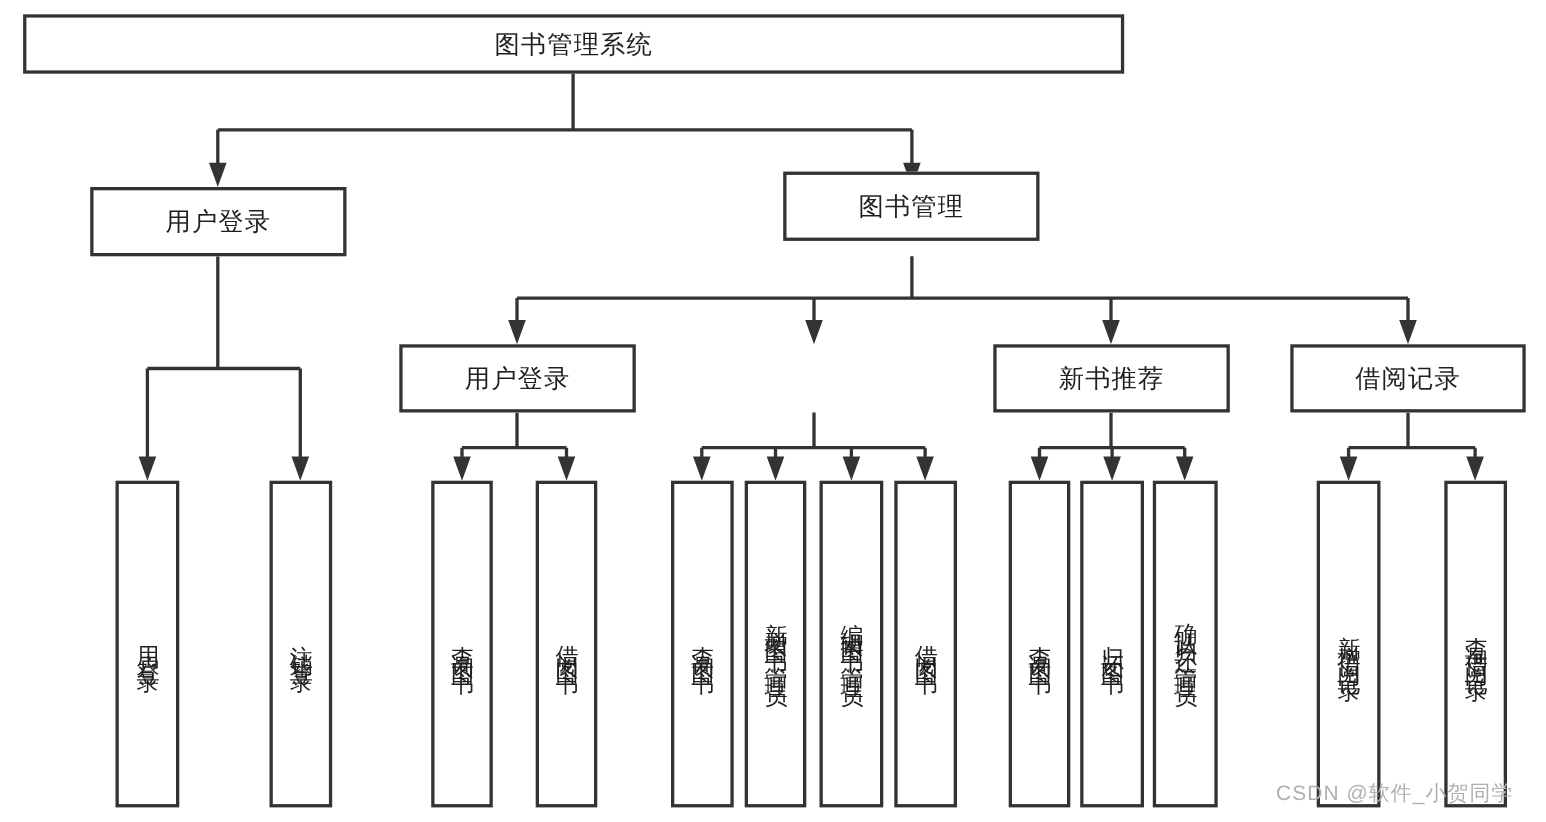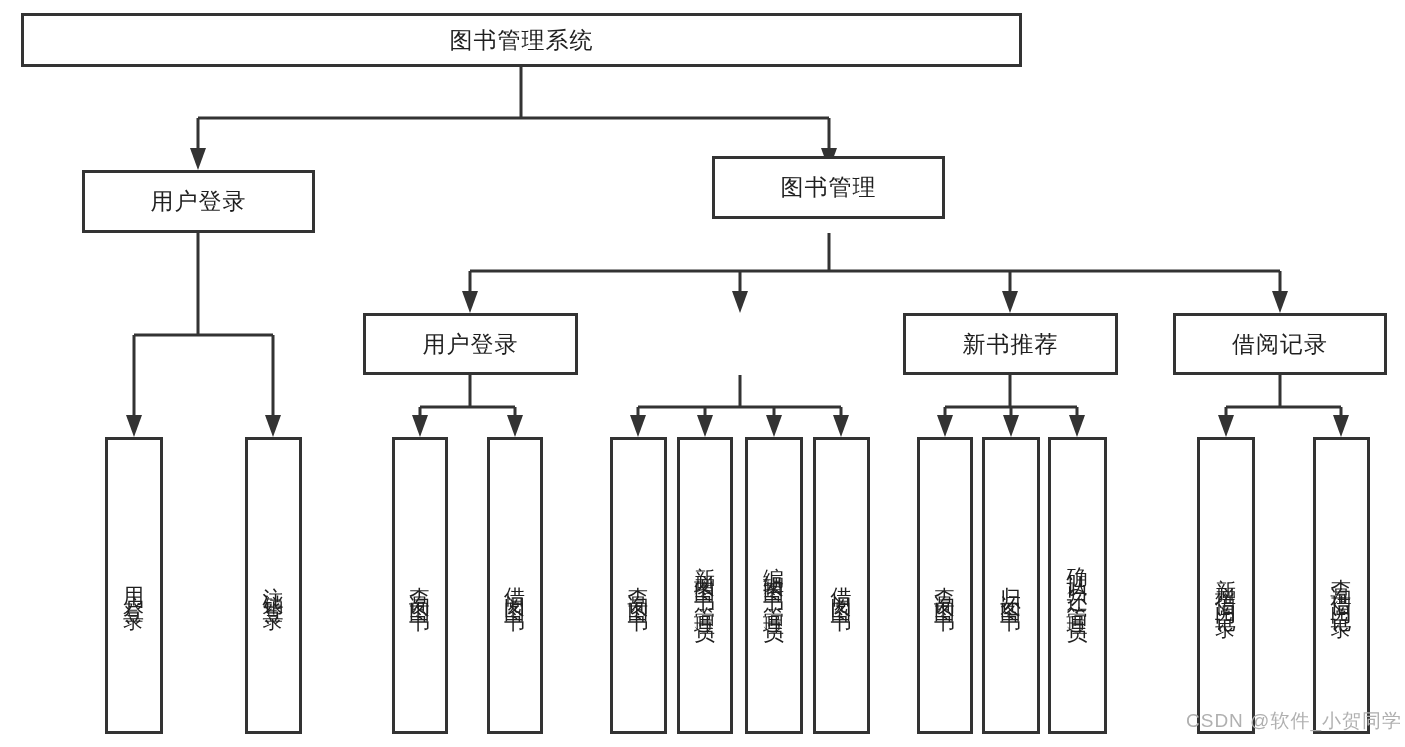--- a/index.html
+++ b/index.html
@@ -33,21 +33,21 @@
   }
   .node.v .lbl{
     writing-mode:vertical-rl;
     text-orientation:mixed;
     font-size:21px;
     letter-spacing:8px;
     line-height:1;
   }
   .watermark{
     position:absolute;
-    left:1186px;top:708px;
+    left:1160px;top:708px;
     font-size:19px;
     color:var(--watermark);
     letter-spacing:1px;
     white-space:nowrap;
     z-index:3;
   }
 </style>
 </head>
 <body>
 

